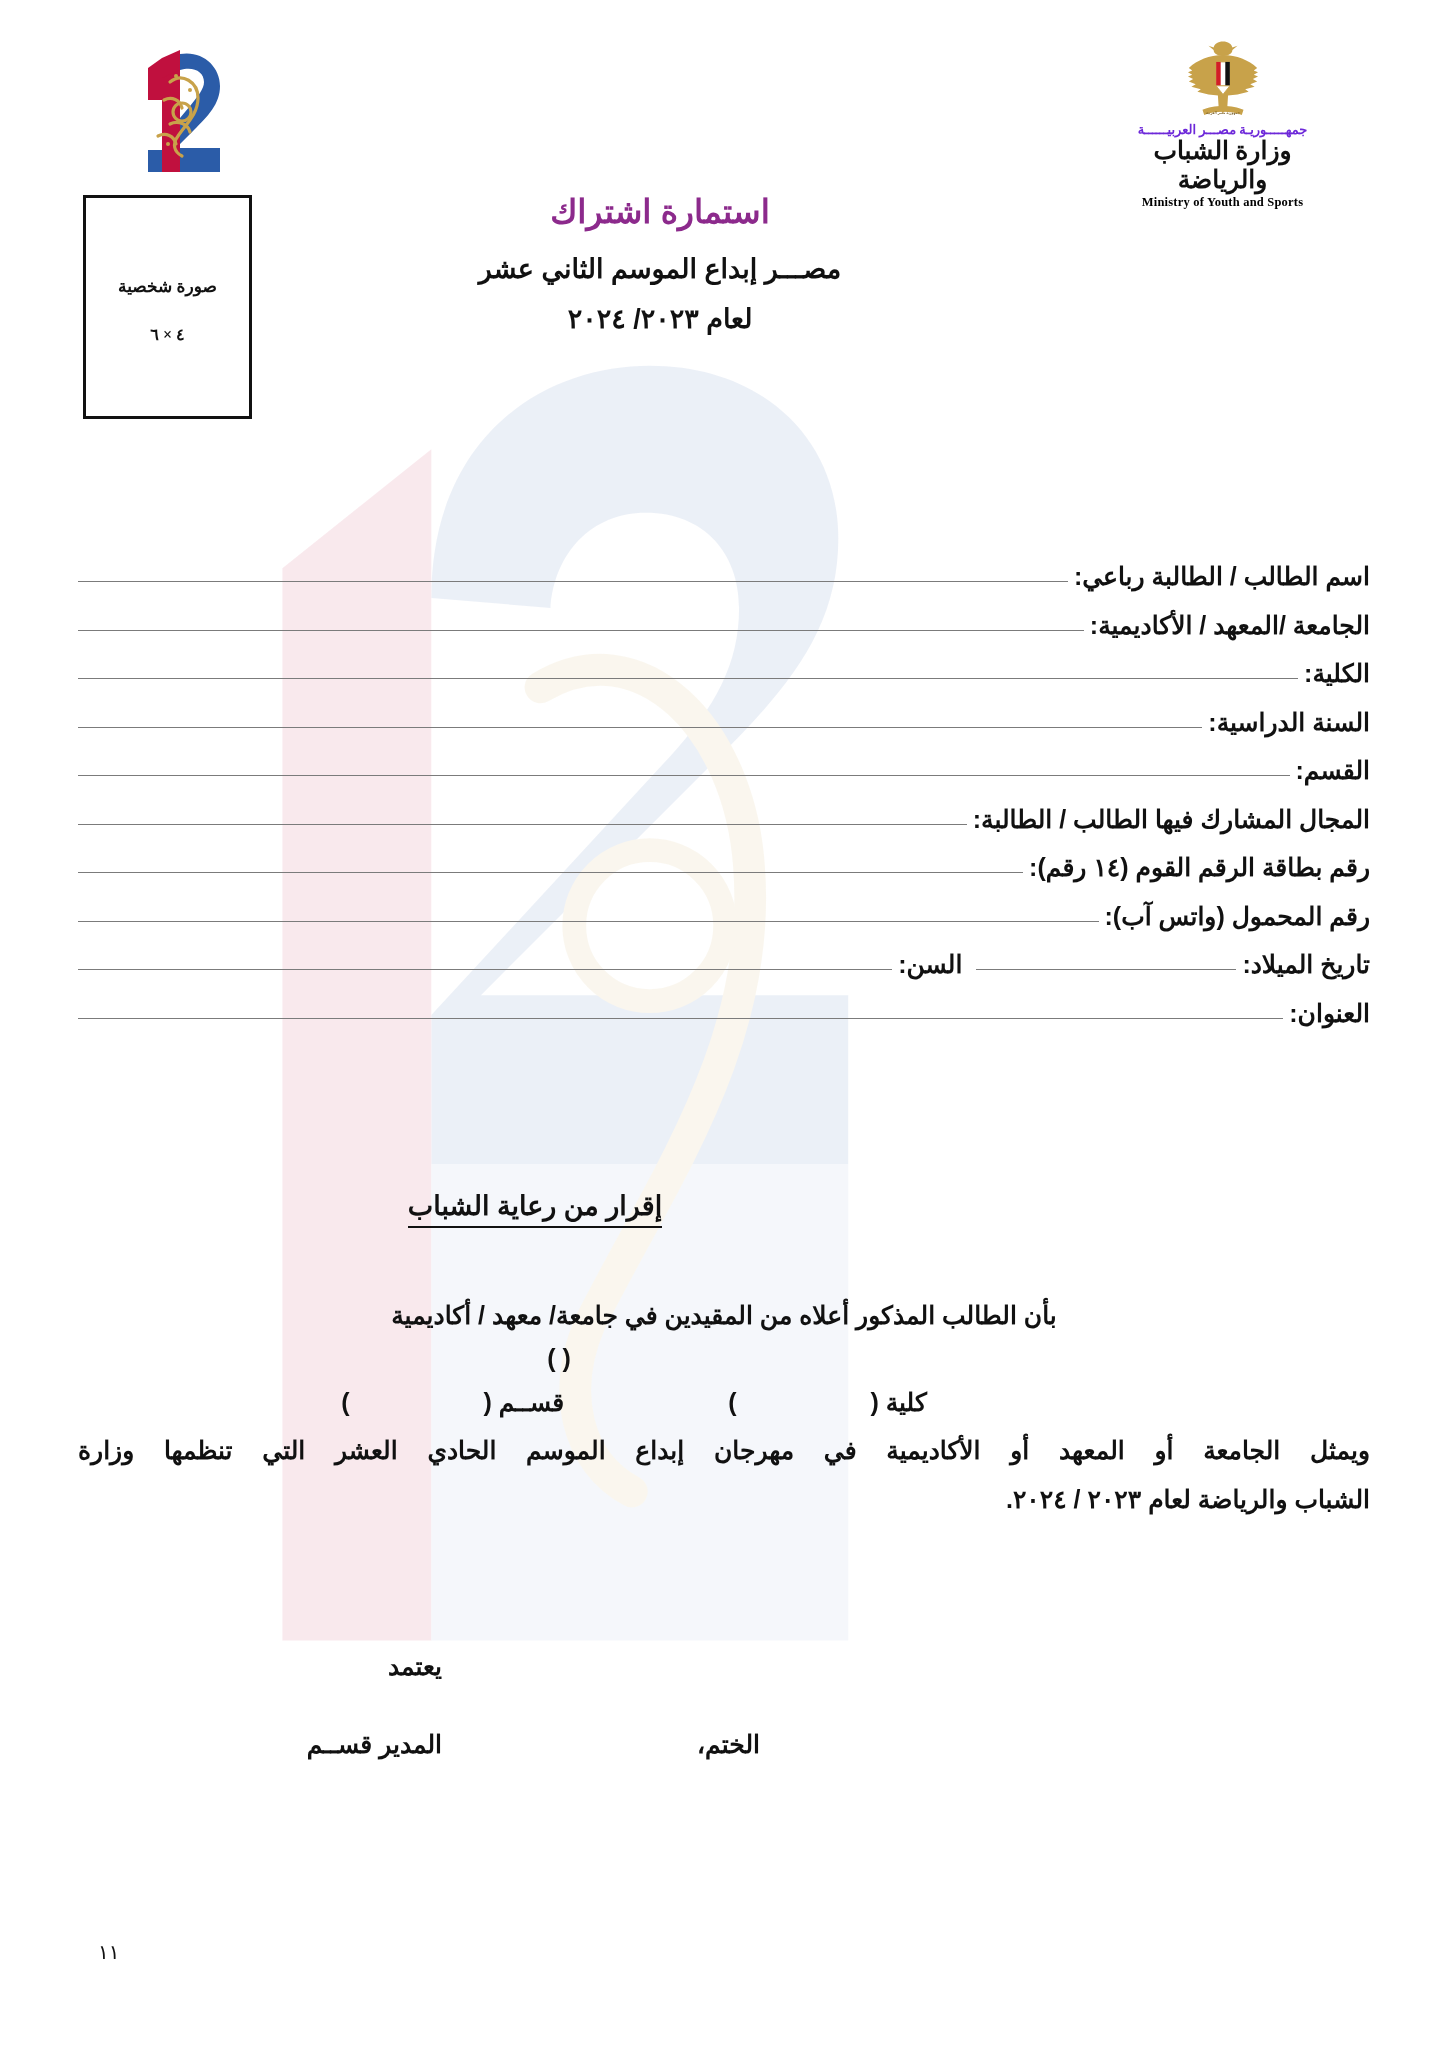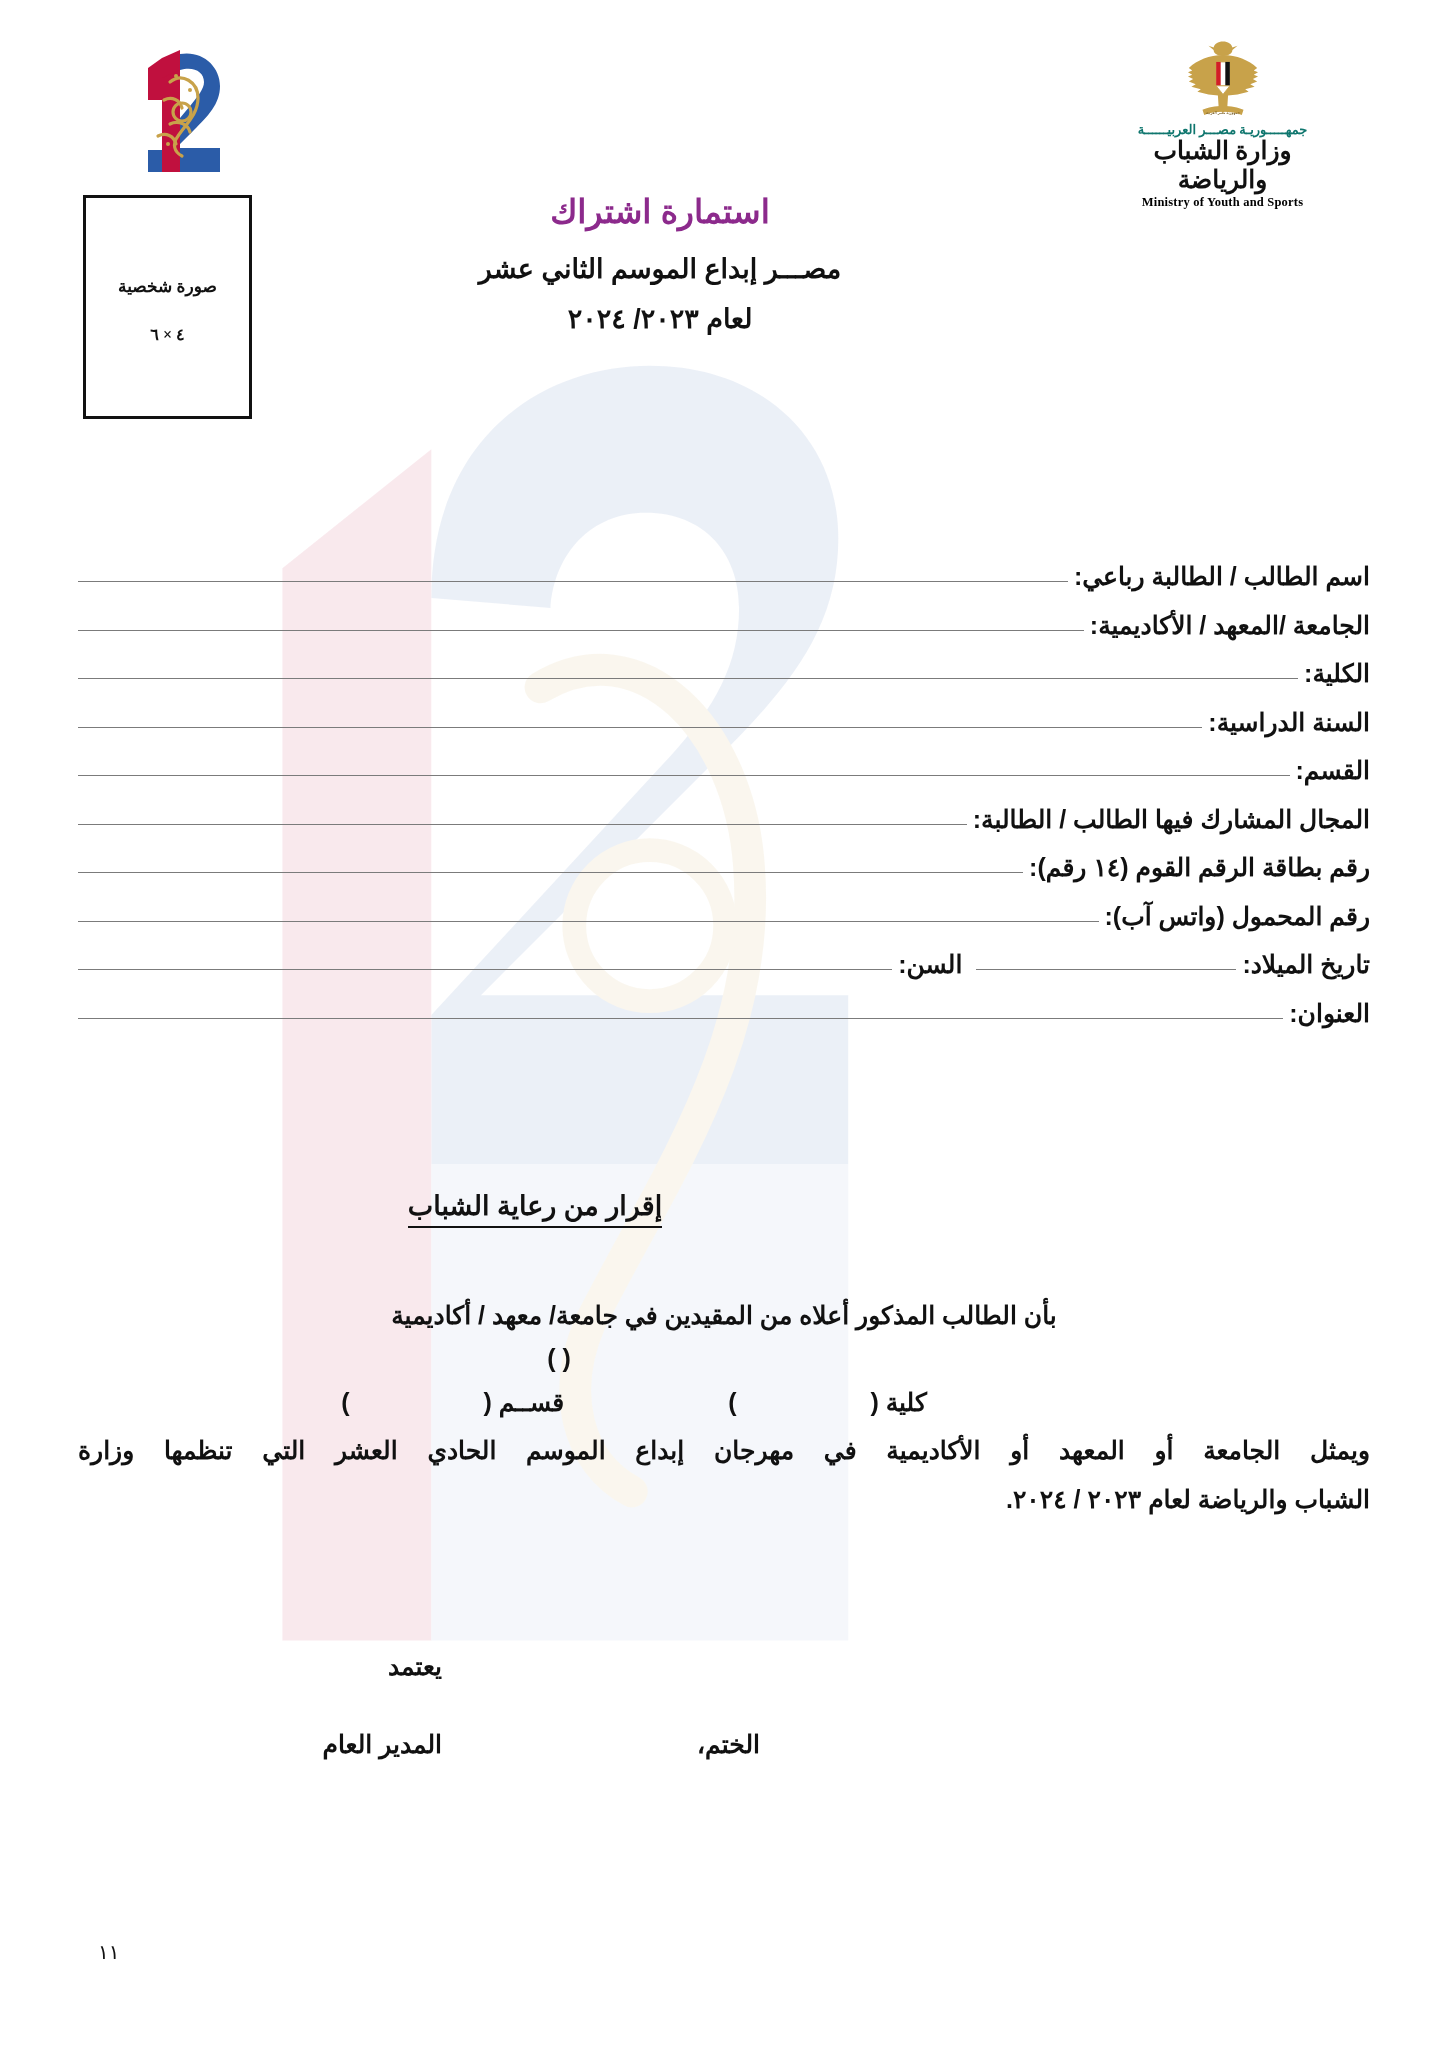--- a/index.html
+++ b/index.html
@@ -44,21 +44,21 @@
     left: 1115px;
     top: 38px;
     width: 215px;
     height: 148px;
     text-align: center;
   }
   .ministry-emblem { width: 88px; height: 82px; display: block; margin: 0 auto; }
   .ministry-ar-1 {
     font-size: 13px;
     letter-spacing: 2px;
-    color: #0f766e;
+    color: #6d28d9;
     margin-top: 2px;
     font-family: "Liberation Serif", serif;
     font-weight: 700;
   }
   .ministry-ar-2 {
     font-size: 25px;
     color: #111;
     margin-top: -2px;
     font-weight: 700;
     letter-spacing: -1px;
@@ -407,19 +407,19 @@
         <span class="gap-a"></span>
         <span>)</span>
       </div>
       <div class="decl-para">ويمثل الجامعة أو المعهد أو الأكاديمية في مهرجان إبداع الموسم الحادي العشر التي تنظمها وزارة</div>
       <div class="decl-para" style="text-align-last:right;">الشباب والرياضة لعام ٢٠٢٣ / ٢٠٢٤.</div>
     </div>
 
     <div class="sign-approve">يعتمد</div>
     <div class="sign-row">
       <div class="sign-stamp">الختم،</div>
-      <div class="sign-director">المدير العام</div>
+      <div class="sign-director">المدير قســم</div>
     </div>
 
     <div class="page-number">١١</div>
 
   </div>
 </div>
 
 </body></html>

